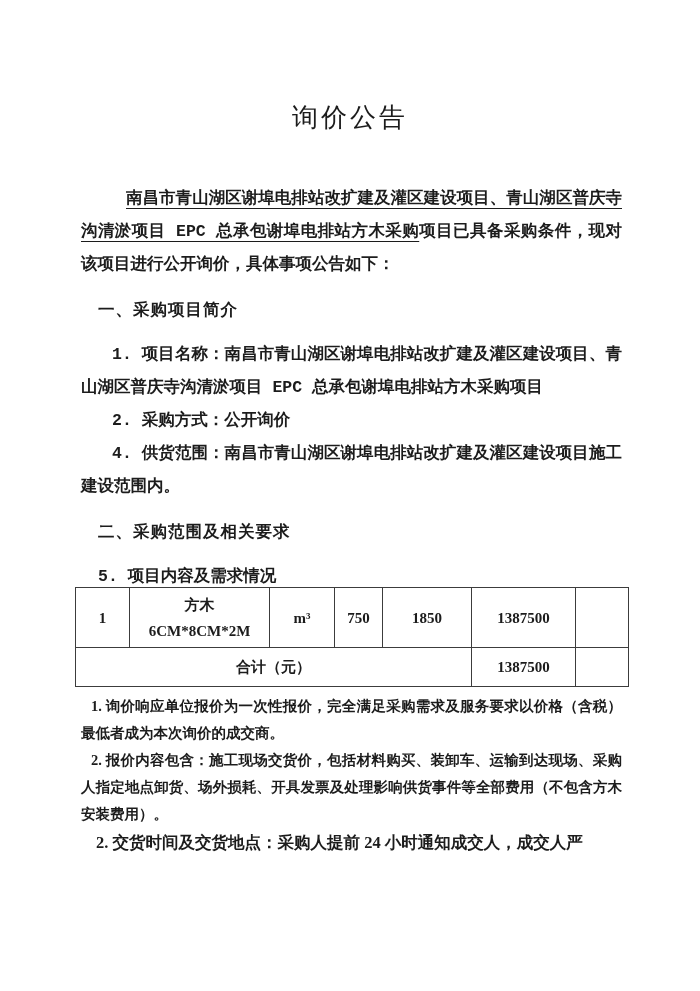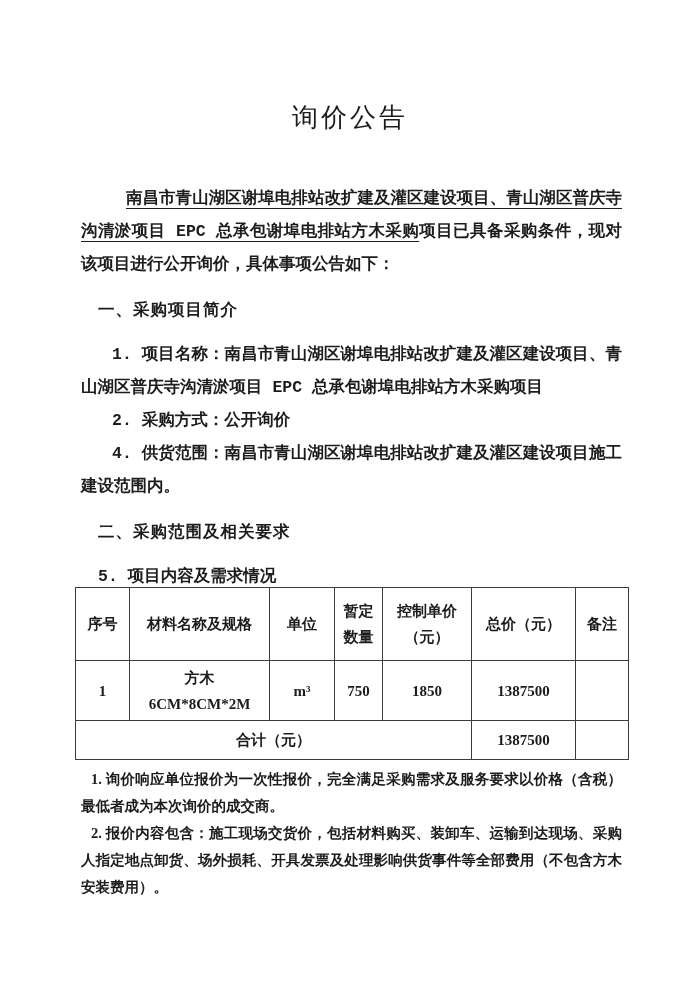--- a/index.html
+++ b/index.html
@@ -127,29 +127,20 @@
       <colgroup>
         <col style="width:54px">
         <col style="width:140px">
         <col style="width:65px">
         <col style="width:48px">
         <col style="width:89px">
         <col style="width:104px">
         <col style="width:53px">
       </colgroup>
       <tbody>
-        <tr class="hdr">
-          <td>序号</td>
-          <td>材料名称及规格</td>
-          <td>单位</td>
-          <td>暂定数量</td>
-          <td>控制单价（元）</td>
-          <td>总价（元）</td>
-          <td>备注</td>
-        </tr>
         <tr class="datarow">
           <td>1</td>
           <td>方木 6CM*8CM*2M</td>
           <td>m³</td>
           <td>750</td>
           <td>1850</td>
           <td>1387500</td>
           <td></td>
         </tr>
         <tr class="totalrow">
@@ -158,15 +149,16 @@
           <td></td>
         </tr>
       </tbody>
     </table>
 
     <div class="notes">
       <p class="note-line">1. 询价响应单位报价为一次性报价，完全满足采购需求及服务要求以价格（含税）最低者成为本次询价的成交商。</p>
       <p class="note-line">2. 报价内容包含：施工现场交货价，包括材料购买、装卸车、运输到达现场、采购人指定地点卸货、场外损耗、开具发票及处理影响供货事件等全部费用（不包含方木安装费用）。</p>
     </div>
 
+    <p class="delivery-line">2. 交货时间及交货地点：采购人提前 24 小时通知成交人，成交人严</p>
 
   </div>
 </div>
 
 </body></html>

